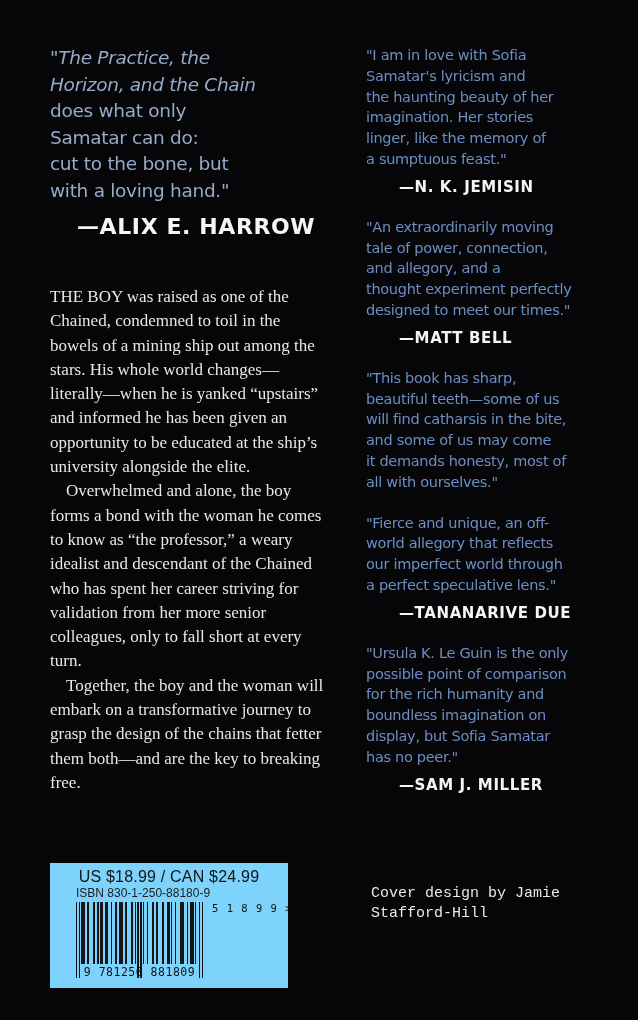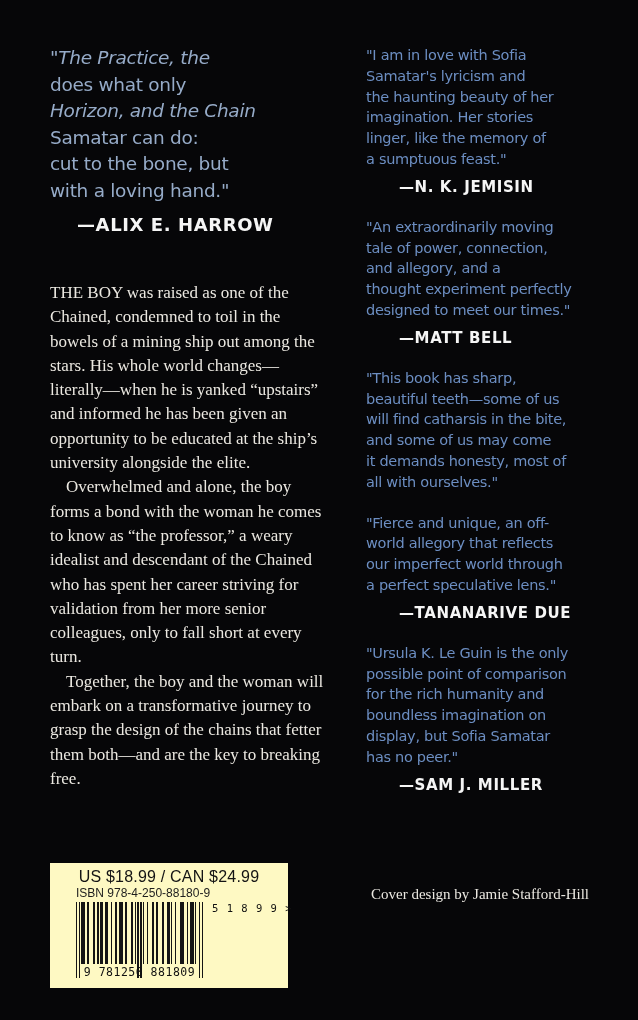--- a/index.html
+++ b/index.html
@@ -6,63 +6,63 @@
   .page{
     position:relative;width:638px;height:1020px;overflow:hidden;
     background:var(--bg,#060608);
     font-family:"DejaVu Sans",sans-serif;
   }
   
   .left-col{position:absolute;left:50px;top:45px;width:274px;}
   .pull-quote{color:var(--q-left,#96abc8);font-size:18.5px;line-height:26.5px;letter-spacing:-0.3px;}
   .pq-line.italic{font-style:italic;}
   .attribution{color:var(--attr,#f5f5f5);font-weight:bold;}
-  .main-attr{font-size:18px;margin:10px 0 17px 27px;letter-spacing:0.6px;}
+  .main-attr{font-size:22px;margin:10px 0 17px 27px;letter-spacing:0.6px;}
   .synopsis{margin-top:46px;color:var(--body,#ebe8e1);
     font-family:"Liberation Serif",serif;font-size:17px;line-height:24.3px;}
   .syn-p{margin:0;}
   .syn-p + .syn-p{text-indent:16px;}
   
   .right-col{position:absolute;left:366px;top:45px;width:246px;}
   .review{margin-bottom:20px;}
   .q-lines{color:var(--q-right,#6c8ec2);font-size:14.5px;line-height:20.8px;letter-spacing:-0.3px;}
   .review .attribution{font-size:15px;margin:7px 0 0 33px;letter-spacing:0.6px;line-height:20px;}
   
   .barcode-box{
     position:absolute;left:50px;top:863px;width:238px;height:125px;
-    background:#fef9c3;color:#141414;box-sizing:border-box;padding:0 12px;
+    background:#7dd3fc;color:#141414;box-sizing:border-box;padding:0 12px;
   }
   .price{margin-top:5px;text-align:center;font-family:"Liberation Sans",sans-serif;
     font-size:16px;line-height:18px;letter-spacing:0.2px;}
   .isbn{margin:1px 0 0 14px;font-family:"Liberation Sans",sans-serif;font-size:12px;line-height:13px;color:#1d1d1d;}
   .barcode-row{display:flex;margin:2px 0 0 14px;gap:9px;align-items:flex-start;}
   .main-code{position:relative;width:149px;height:76px;}
   .main-code svg{position:absolute;inset:0;width:100%;height:100%;}
   svg rect{fill:#151515;}
   .main-digits{position:absolute;left:0;right:0;bottom:-1px;text-align:center;
     font-family:"DejaVu Sans Mono",monospace;font-size:11.5px;letter-spacing:0.5px;color:#111;}
   .addon-code{width:64px;display:flex;flex-direction:row;}
   .addon-digits{height:12px;font-family:"DejaVu Sans Mono",monospace;font-size:10.5px;
     letter-spacing:1px;color:#111;text-align:center;white-space:nowrap;}
   .addon-code svg{width:64px;height:74px;display:block;}
   
   .colophon{position:absolute;left:371px;top:884px;color:var(--body,#ebe8e1);
-    font-family:Liberation Serif, serif;font-size:15px;}
+    font-family:Liberation Mono, monospace;font-size:15px;}
   .cover-credit{margin:0 0 12px 0;line-height:20px;}
 </style>
 </head>
 <body>
 
 <div class="page">
 
   <section class="left-col">
     <div class="pull-quote">
         <div class="pq-line italic">"The Practice, the</div>
+        <div class="pq-line italic">Horizon, and the Chain</div>
         <div class="pq-line">does what only</div>
-        <div class="pq-line italic">Horizon, and the Chain</div>
         <div class="pq-line">Samatar can do:</div>
         <div class="pq-line">cut to the bone, but</div>
         <div class="pq-line">with a loving hand."</div>
       </div>
     <div class="attribution main-attr">—ALIX E. HARROW</div>
     <div class="synopsis">
         <p class="syn-p">THE BOY was raised as one of the Chained, condemned to toil in the bowels of a mining ship out among the stars. His whole world changes—literally—when he is yanked “upstairs” and informed he has been given an opportunity to be educated at the ship’s university alongside the elite.</p>
         <p class="syn-p">Overwhelmed and alone, the boy forms a bond with the woman he comes to know as “the professor,” a weary idealist and descendant of the Chained who has spent her career striving for validation from her more senior colleagues, only to fall short at every turn.</p>
         <p class="syn-p">Together, the boy and the woman will embark on a transformative journey to grasp the design of the chains that fetter them both—and are the key to breaking free.</p>
       </div>
@@ -121,21 +121,21 @@
           <div class="q-line">boundless imagination on</div>
           <div class="q-line">display, but Sofia Samatar</div>
           <div class="q-line">has no peer."</div>
         </div>
       <div class="attribution">—SAM J. MILLER</div>
     </div>
   </section>
 
   <div class="barcode-box">
     <div class="price">US $18.99 / CAN $24.99</div>
-    <div class="isbn">ISBN 978-4-250-88180-9</div>
+    <div class="isbn">ISBN 830-1-250-88180-9</div>
     <div class="barcode-row">
       <div class="main-code">
         <svg id="ean-main" viewBox="0 0 95 100" preserveAspectRatio="none" shape-rendering="crispEdges">
             <rect x="0" y="0" width="1" height="100"></rect>
             <rect x="2" y="0" width="1" height="100"></rect>
             <rect x="4" y="0" width="3" height="81"></rect>
             <rect x="8" y="0" width="2" height="81"></rect>
             <rect x="13" y="0" width="1" height="81"></rect>
             <rect x="16" y="0" width="1" height="81"></rect>
             <rect x="18" y="0" width="2" height="81"></rect>

